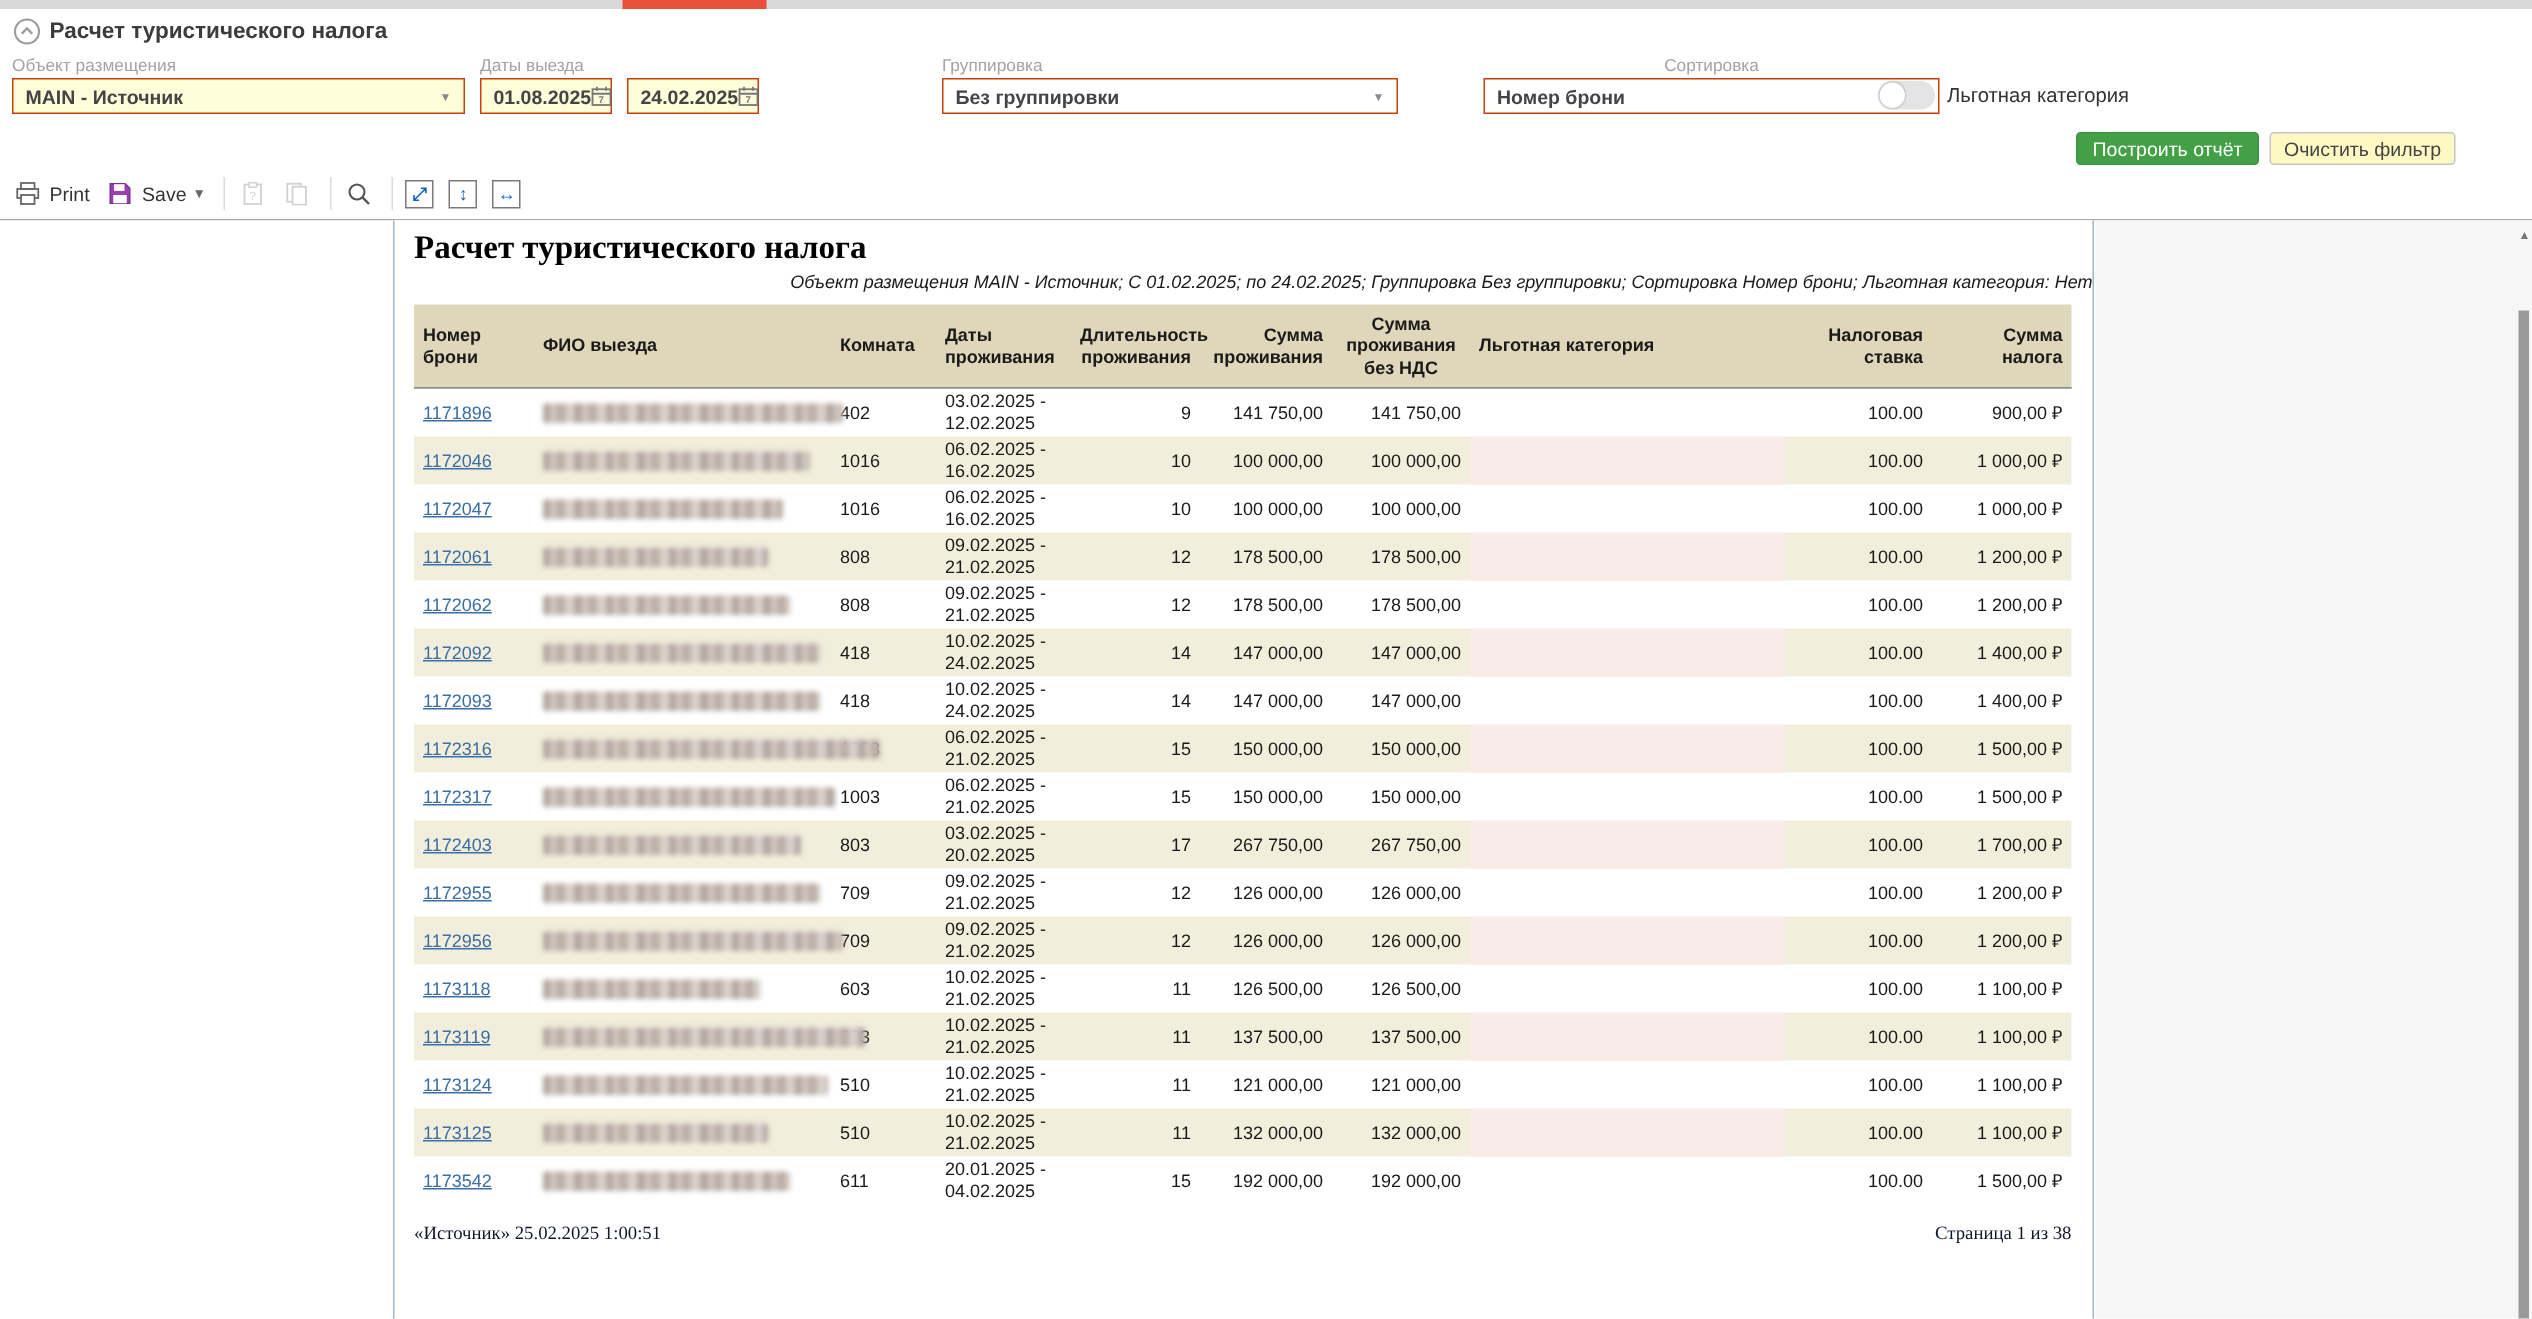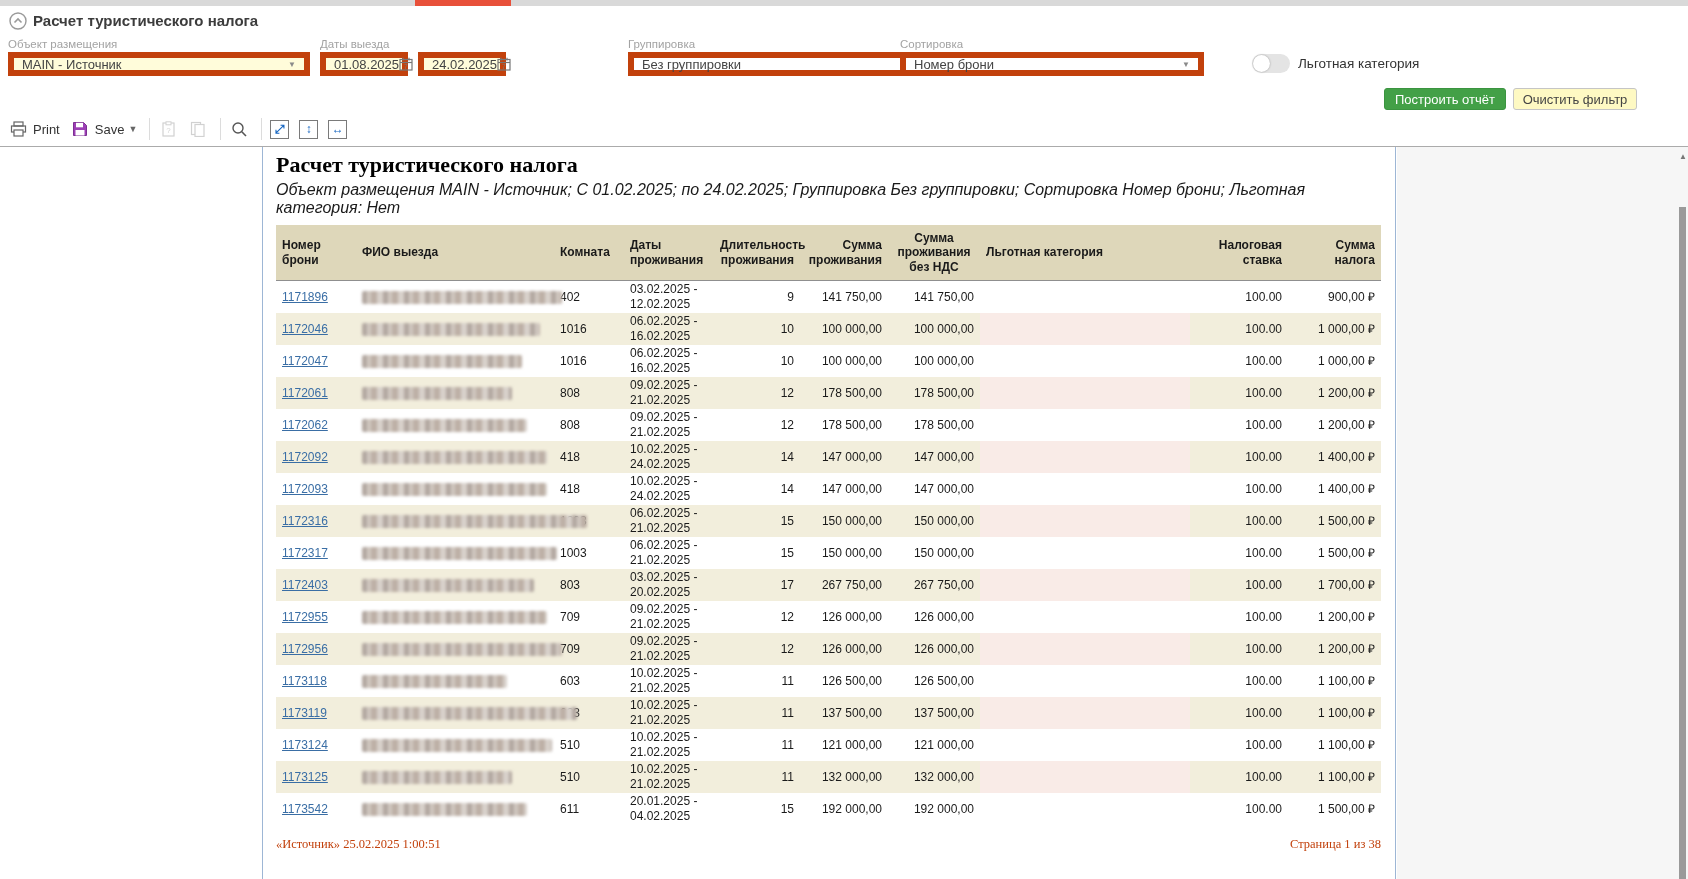--- a/index.html
+++ b/index.html
@@ -11,29 +11,29 @@
   .topstrip .progress { position:absolute; left:415px; top:0; width:96px; height:6px; background:#e8503a; }
 
   
   .app-header { position:absolute; left:0; top:6px; width:1688px; height:30px; background:#fff; }
   .collapse-btn { position:absolute; left:9px; top:6px; width:18px; height:18px; cursor:pointer; }
   .app-title { position:absolute; left:33px; top:6px; font-size:15px; font-weight:bold; color:#3c3c3c; }
 
   
   .filter-panel { position:absolute; left:0; top:36px; width:1688px; height:76px; background:#fff; }
   .f-label { position:absolute; top:2px; font-size:11.5px; color:#a3a3a3; white-space:nowrap; }
-  .f-box { position:absolute; top:16px; height:24px; border:6px solid #c2410c; background:#fff;
-           font-size:13px; color:#444; display:flex; align-items:center; padding:0 8px; cursor:pointer; }
+  .f-box { position:absolute; top:16px; height:24px; border:1px solid #c2410c; background:#fff;
+           font-size:13px; color:#444; display:flex; align-items:center; padding:0 8px; cursor:pointer;font-weight:bold; }
   .f-box.yellow { background:#fffcda; }
   .caret { margin-left:auto; font-size:8px; color:#8a8a8a; }
   .grp-placement { left:8px;   width:302px; }
   .grp-date1     { left:320px; width:88px;  padding-right:4px;}
   .grp-date2     { left:418px; width:88px;  padding-right:4px;}
   .grp-grouping  { left:628px; width:304px; }
-  .grp-sorting   { left:900px; width:304px; }
+  .grp-sorting   { left:989px; width:304px;text-align:center; }
   .cal-icon { margin-left:auto; display:flex; }
   .toggle-wrap { position:absolute; left:1252px; top:18px; display:flex; align-items:center; cursor:pointer; }
   .toggle-pill { width:38px; height:19px; border-radius:10px; background:#e4e4e4; position:relative; }
   .toggle-knob { position:absolute; left:1px; top:1px; width:17px; height:17px; border-radius:50%;
                  background:#fff; box-shadow:0 0 2px rgba(0,0,0,.35); }
   .toggle-label { margin-left:8px; font-size:13.5px; color:#333; }
   .btn { position:absolute; top:52px; height:22px; font-size:13px; border-radius:3px;
          display:flex; align-items:center; justify-content:center; cursor:pointer; }
   .btn-build { left:1384px; width:122px; background:#43a047; border:1px solid #3b9440; color:#fff; }
   .btn-clear { left:1513px; width:124px; background:#fef9c3; border:1px solid #c5c5c5; color:#444; }
@@ -54,34 +54,34 @@
   .viewer { position:absolute; left:0; top:147px; width:1688px; height:732px; background:#fff; }
   .right-gutter { position:absolute; left:1397px; top:0; width:291px; height:732px; background:#f6f6f6; }
   .page { position:absolute; left:262px; top:0; width:1134px; height:732px; background:#fff;
           border-left:1px solid #9db6d5; border-right:1px solid #9db6d5; padding:3px 0 0 13px; }
   .vscroll { position:absolute; right:0; top:2px; width:10px; height:730px; }
   .vscroll .up { text-align:center; font-size:8px; color:#777; line-height:16px; cursor:pointer; }
   .vscroll .thumb { position:absolute; left:1px; top:58px; width:7px; height:672px; background:#9a9a9a; cursor:grab; }
 
   
   .rpt-title { font-family:"Liberation Serif", serif; font-size:22px; font-weight:bold; color:#000; margin:2px 0 3px; }
-  .rpt-subtitle { font-size:16px; font-style:italic; color:#1a1a1a; margin-bottom:8px; }
+  .rpt-subtitle { font-size:12px; font-style:italic; color:#1a1a1a; margin-bottom:8px;text-align:right; }
   table.rpt { border-collapse:collapse; table-layout:fixed; width:1105px; }
   table.rpt th { background:#ded7ba; font-size:12px; font-weight:bold; color:#1a1a1a;
                  border-bottom:1px solid #8f8f8f; padding:6px 6px; height:52px;
                  vertical-align:middle; line-height:1.2; }
   table.rpt td { font-size:12px; color:#1a1a1a; padding:1px 6px; height:30.5px; vertical-align:middle; line-height:15px; }
   tbody tr:nth-child(even) { background:#f2eedc; }
   tbody tr:nth-child(even) td.c-benefit { background:#f9ebe7; }
   .al { text-align:left; } .ar { text-align:right; } .ac { text-align:center; }
   a.book-link { color:#3a6ea5; text-decoration:underline; cursor:pointer; }
   .blur-bar { height:13px; border-radius:2px; filter:blur(1.8px);
               background:repeating-linear-gradient(90deg,#b3a8a1 0 5px,#d0c7c0 5px 9px,#bdb0a6 9px 15px,#d8d1cb 15px 21px); }
   .rpt-footer { width:1105px; display:flex; justify-content:space-between; margin-top:12px;
-                font-family:"Liberation Serif", serif; font-size:12.5px; color:#c2410c; }
+                font-family:"Liberation Serif", serif; font-size:12.5px; color:#0f172a; }
 </style>
 </head>
 <body>
 
 <div class="topstrip">
   <div class="progress"></div>
 </div>
 
 <div class="app-header">
   <span class="collapse-btn">

